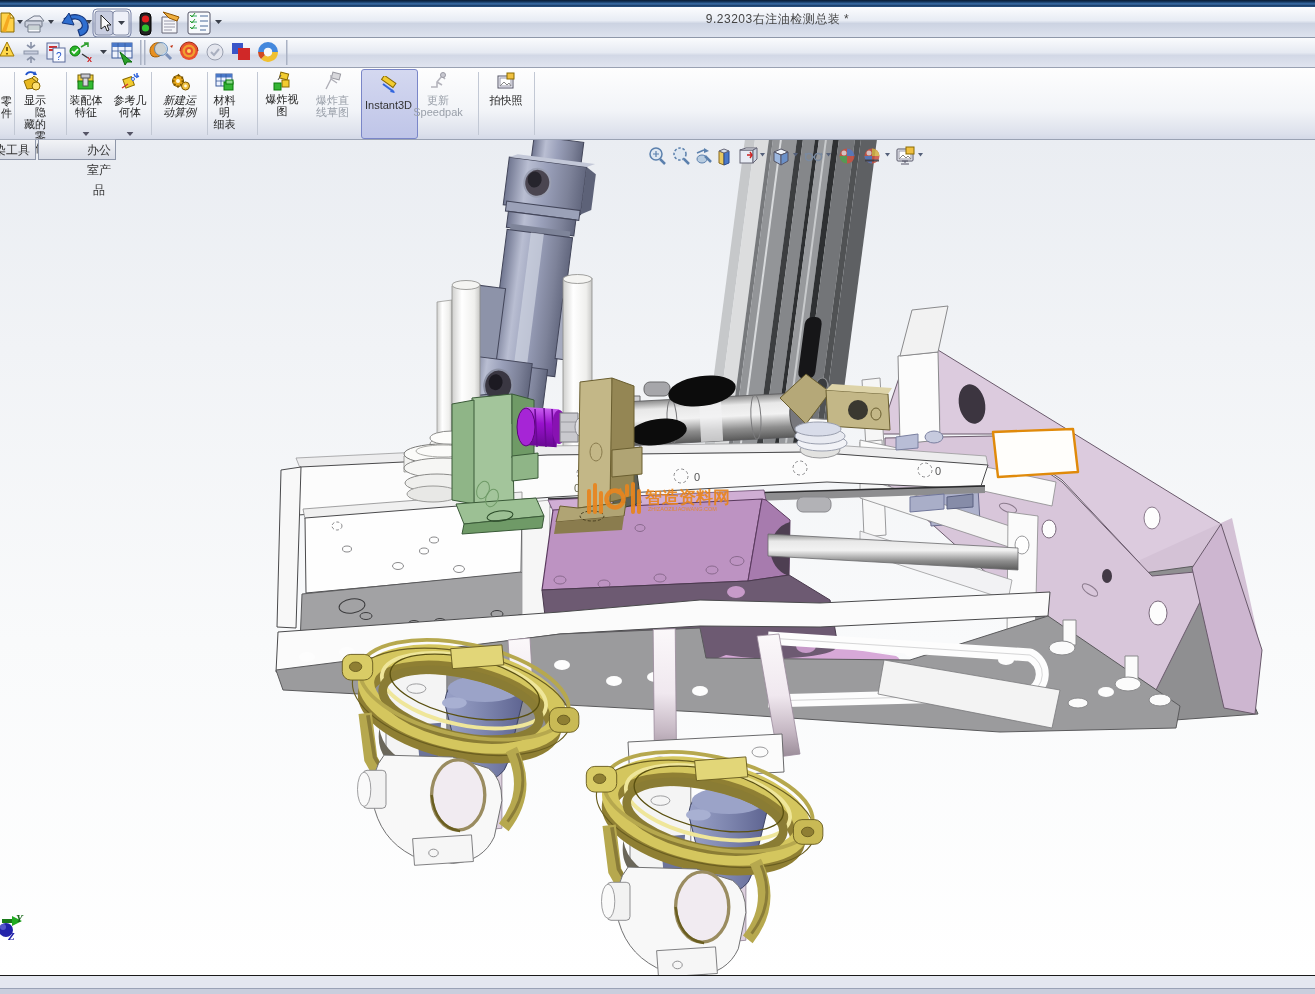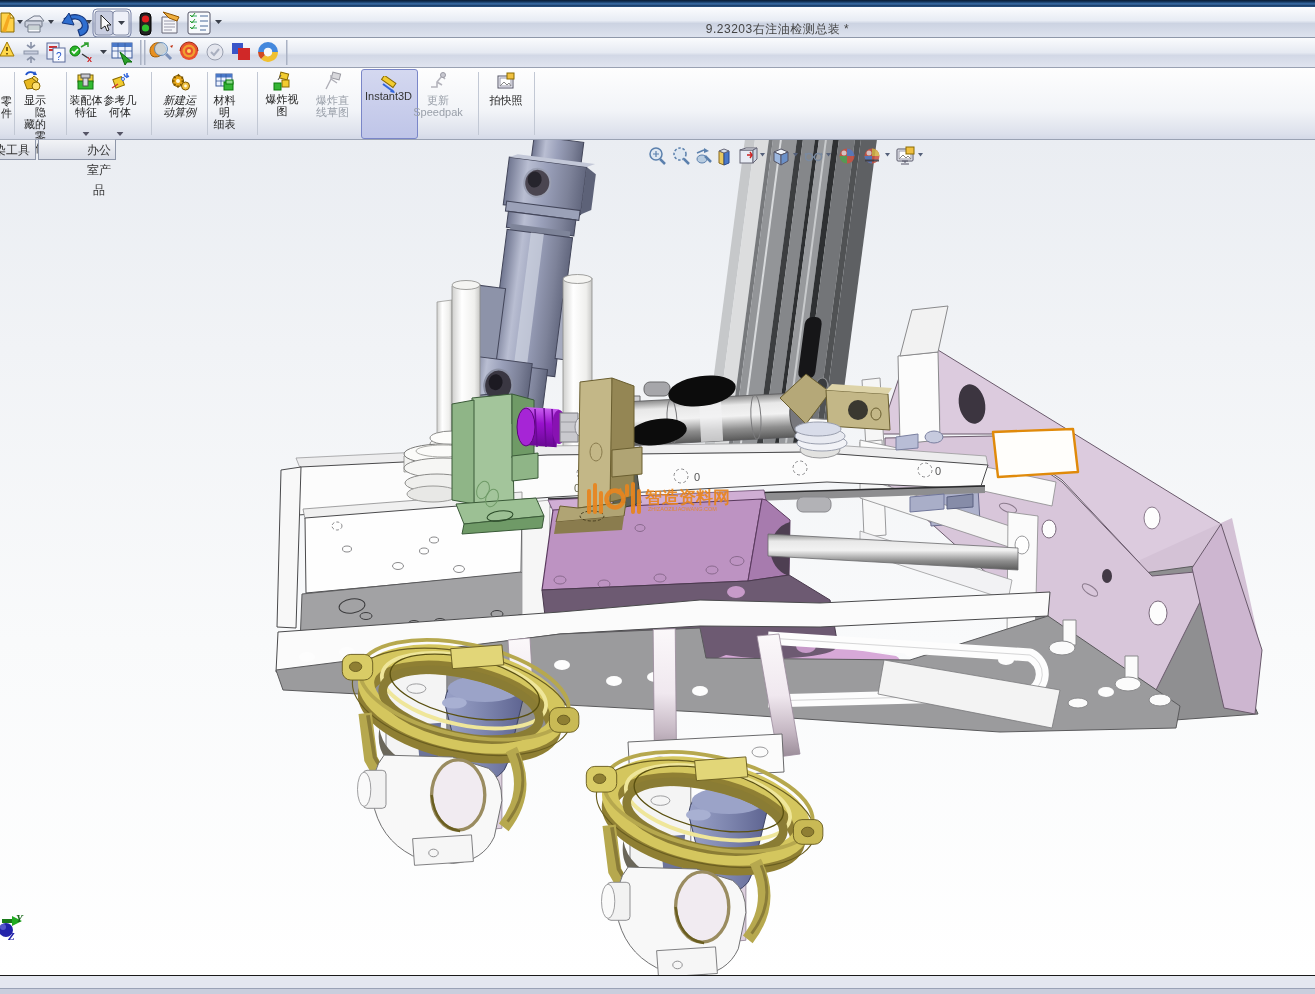--- a/index.html
+++ b/index.html
@@ -5,21 +5,21 @@
   font-family:"Liberation Sans",sans-serif;}
 #stage{position:relative;width:1315px;height:994px;background:#fff;}
 .abs{position:absolute;}
 
 #bluebar{left:0;top:0;width:1315px;height:7px;
   background:linear-gradient(#0a1c33 0%,#14365e 25%,#3a6ea8 55%,#1c3f6b 80%,#2a5585 100%);}
 
 #menurow{left:0;top:7px;width:1315px;height:30px;
   background:linear-gradient(#fbfcfe 0%,#e8ecf4 45%,#ccd3e2 55%,#dde2ee 100%);
   border-bottom:1px solid #8e97a9;}
-#titletext{left:240px;top:21px;width:1075px;height:16px;text-align:center;
+#titletext{left:240px;top:11px;width:1075px;height:16px;text-align:center;
   font-size:12px;color:#444;letter-spacing:0.5px;}
 
 #toolrow2{left:0;top:38px;width:1315px;height:29px;
   background:linear-gradient(#fafbfd 0%,#e6eaf2 50%,#d2d8e6 60%,#e0e4ef 100%);
   border-bottom:1px solid #99a1b2;}
 
 #ribbon{left:0;top:68px;width:1315px;height:71px;
   background:linear-gradient(#fefefe 0%,#f2f4f8 60%,#dde1ec 92%,#d4d9e7 100%);
   border-bottom:1px solid #9aa2b3;}
 .rbtn{position:absolute;top:0;height:71px;text-align:center;font-size:11px;color:#222;line-height:12px;}
@@ -605,21 +605,21 @@
           <rect x="3" y="4" width="15" height="7" fill="#f0d040" stroke="#7a6200"></rect>
           <rect x="3" y="10" width="15" height="8" fill="#33bb33" stroke="#117711"></rect>
           <rect x="8" y="6" width="5" height="9" fill="#d8d8e0" stroke="#555"></rect>
           <rect x="6" y="3" width="9" height="4" fill="#c8c8d2" stroke="#555"></rect>
         </svg>
       <div class="rtext">装配体<br>特征</div>
       <svg class="rdrop" viewBox="0 0 7 4">
           <path d="M0 0 L7 0 L3.5 4 Z" fill="#556"></path>
         </svg>
       </div>
-    <div class="rbtn" style="left:98px;width:44px;">
+    <div class="rbtn" style="left:108px;width:44px;">
       <svg class="ricon" viewBox="0 0 22 22">
           <rect x="5" y="7" width="9" height="9" transform="rotate(-20 9 11)" fill="#f2cc30" stroke="#8a6a00"></rect>
           <path d="M15 3 l1.5 3 M18 2 l0 3.5 M20 5 l-3 1.5" stroke="#3366dd" stroke-width="1.5"></path>
           <circle cx="14" cy="8" r="1.5" fill="#fff" stroke="#3366dd"></circle>
           <path d="M3 17 l6 -4" stroke="#cc3333" stroke-width="1.3"></path>
         </svg>
       <div class="rtext">参考几<br>何体</div>
       <svg class="rdrop" viewBox="0 0 7 4">
           <path d="M0 0 L7 0 L3.5 4 Z" fill="#556"></path>
         </svg>
@@ -663,21 +663,21 @@
         </svg>
       <div class="rtext gray">爆炸直<br>线草图</div>
       </div>
     <div style="position:absolute;left:361px;top:1px;width:55px;height:68px;border:1px solid #7a86c8;border-radius:3px;background:linear-gradient(#d4d8f0,#bfc5e8);"></div>
     <div class="rbtn" style="left:361px;width:55px;">
       <svg class="ricon" style="top:8px" viewBox="0 0 22 22">
           <rect x="4" y="3" width="14" height="5" fill="#f2cc30" stroke="#8a6a00" transform="rotate(35 11 5)"></rect>
           <path d="M5 8 L16 16" stroke="#3366dd" stroke-width="2"></path>
           <path d="M17 17 l-5 -1 2 -3 z" fill="#3366dd"></path>
         </svg>
-      <div class="rtext" style="top:22px;color:#333;">Instant3D</div>
+      <div class="rtext" style="top:31px;color:#333;">Instant3D</div>
       </div>
     <div class="rbtn" style="left:409px;width:58px;">
       <svg class="ricon" viewBox="0 0 22 22">
           <path d="M4 16 l6 0 0 -5 5 -6 M10 11 l5 3 M15 5 l3 3" stroke="#b4b4bc" stroke-width="1.6" fill="none"></path>
           <circle cx="16" cy="4" r="2.5" fill="#c8c8d0" stroke="#9a9aa4"></circle>
         </svg>
       <div class="rtext gray">更新<br>Speedpak</div>
       </div>
     <div class="rsep" style="left:478px"></div>
     <div class="rbtn" style="left:480px;width:52px;text-decoration:underline;">

